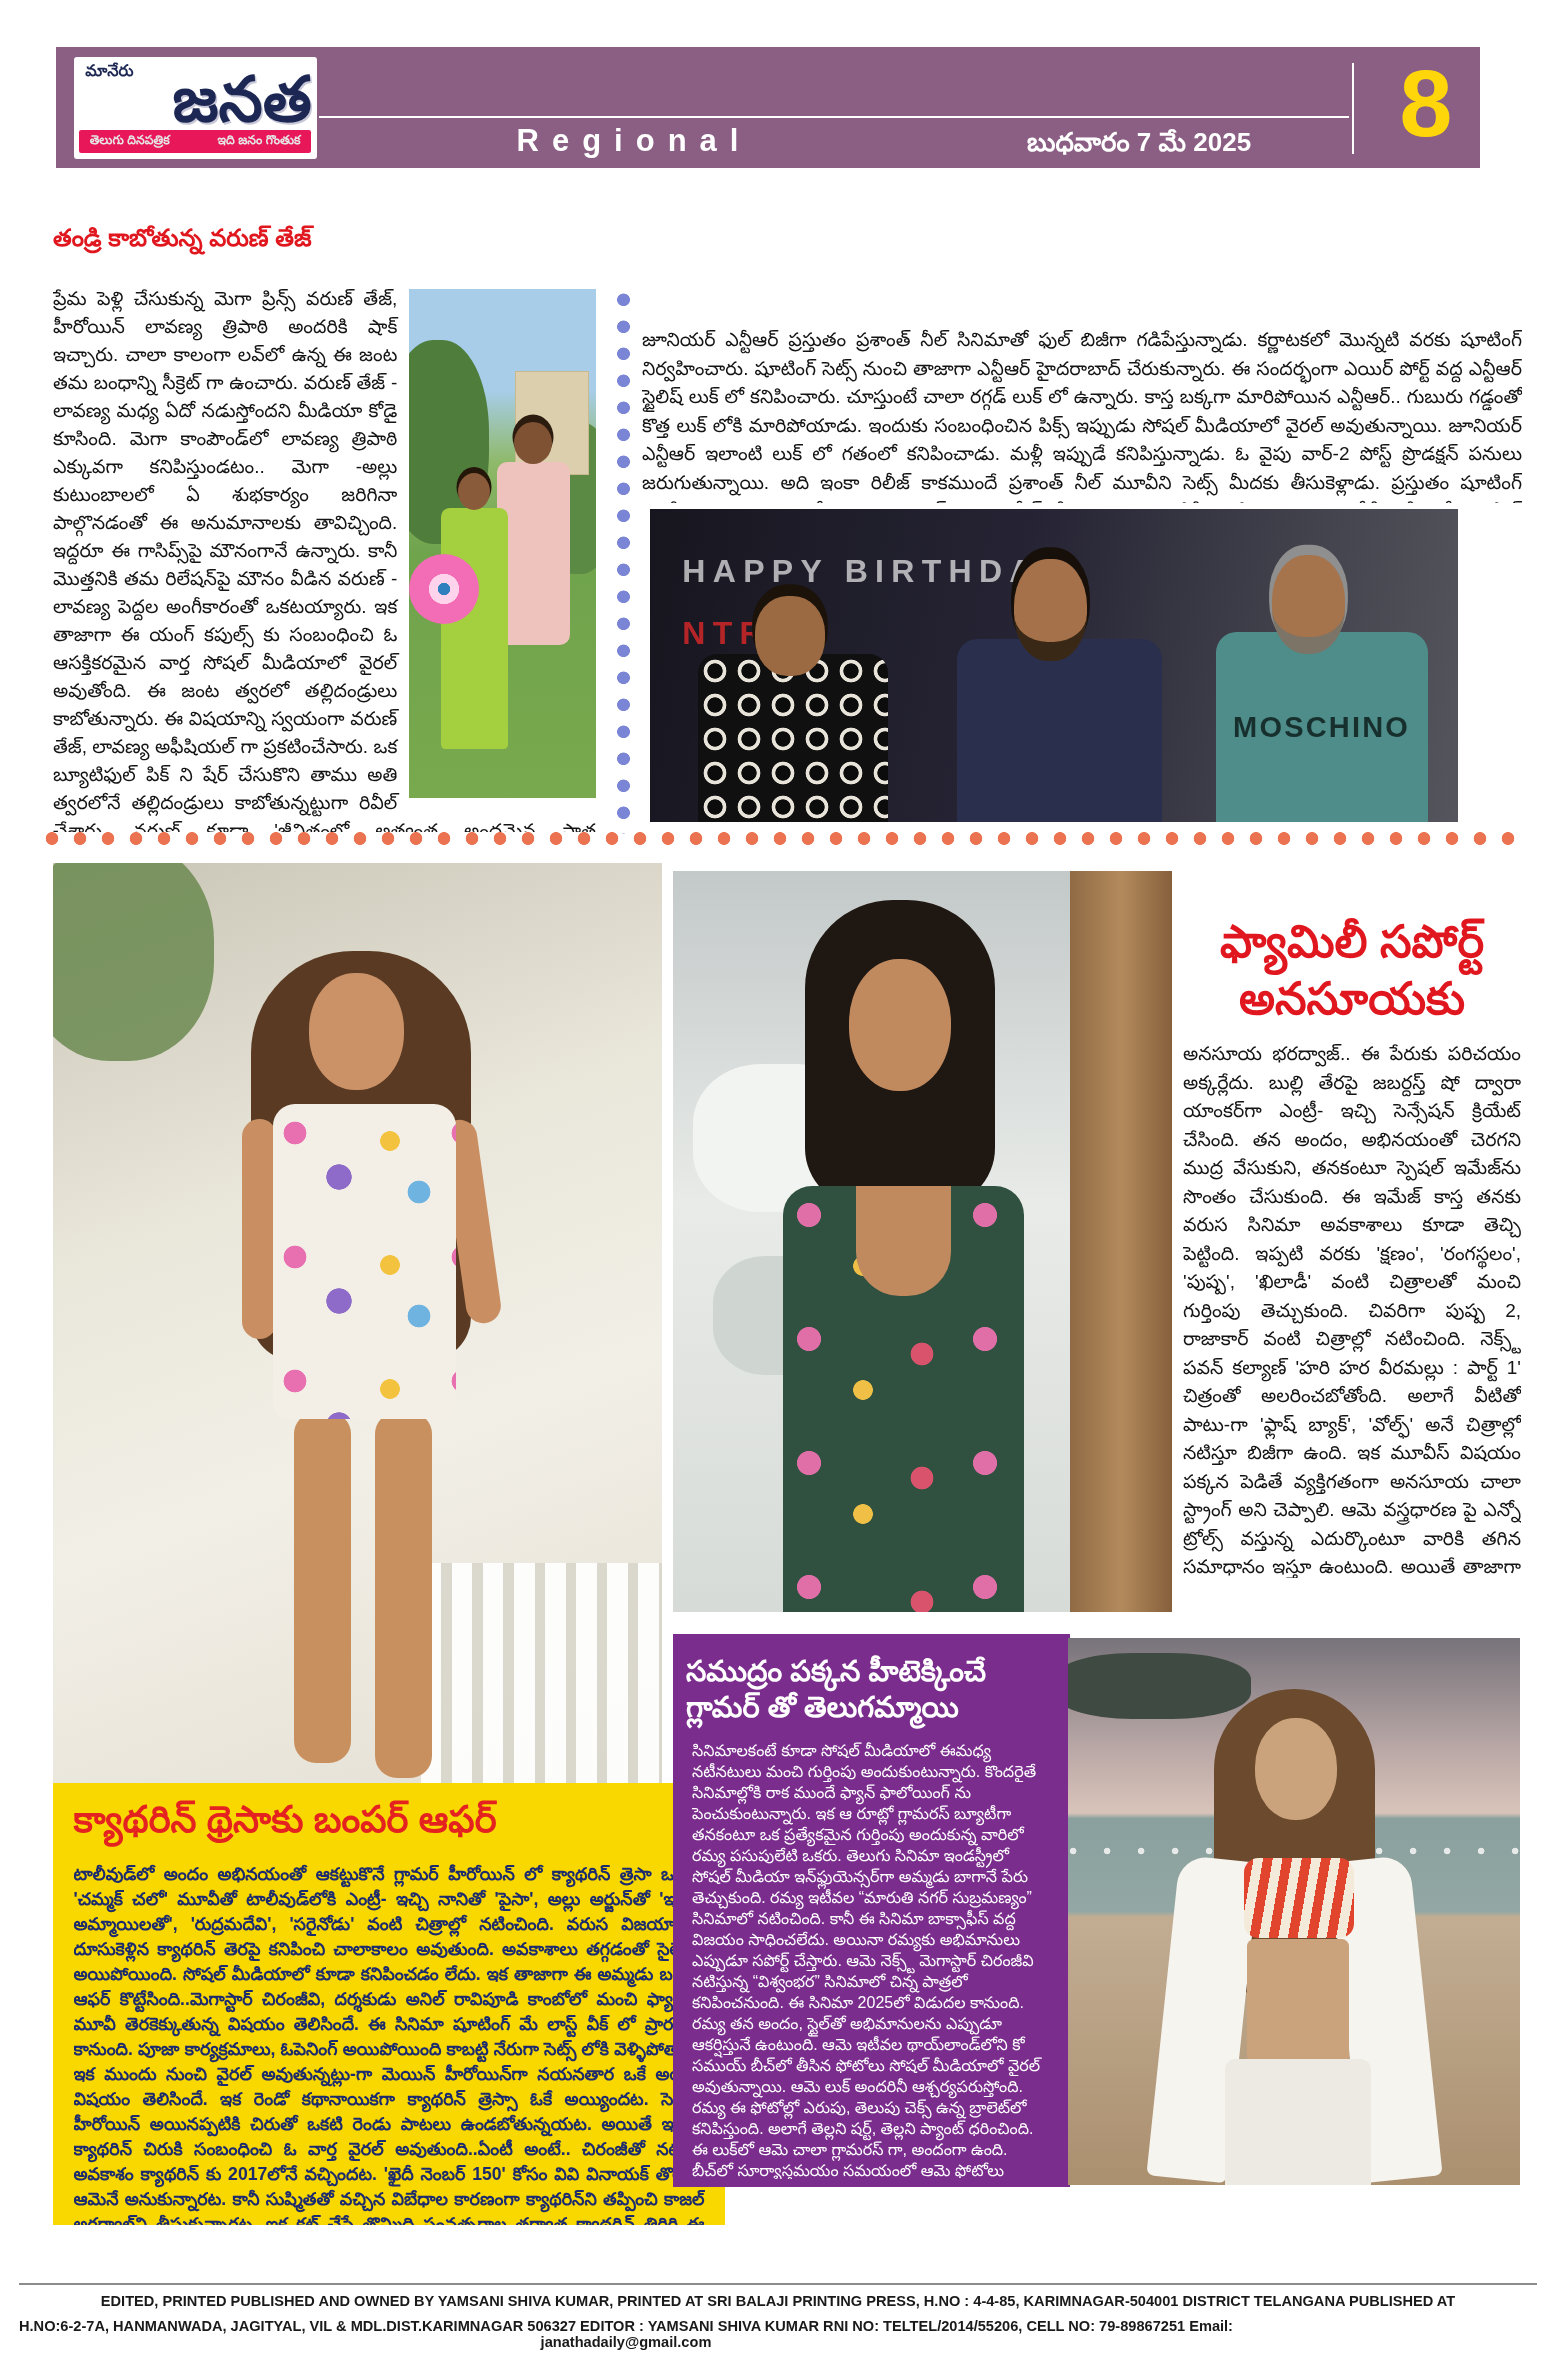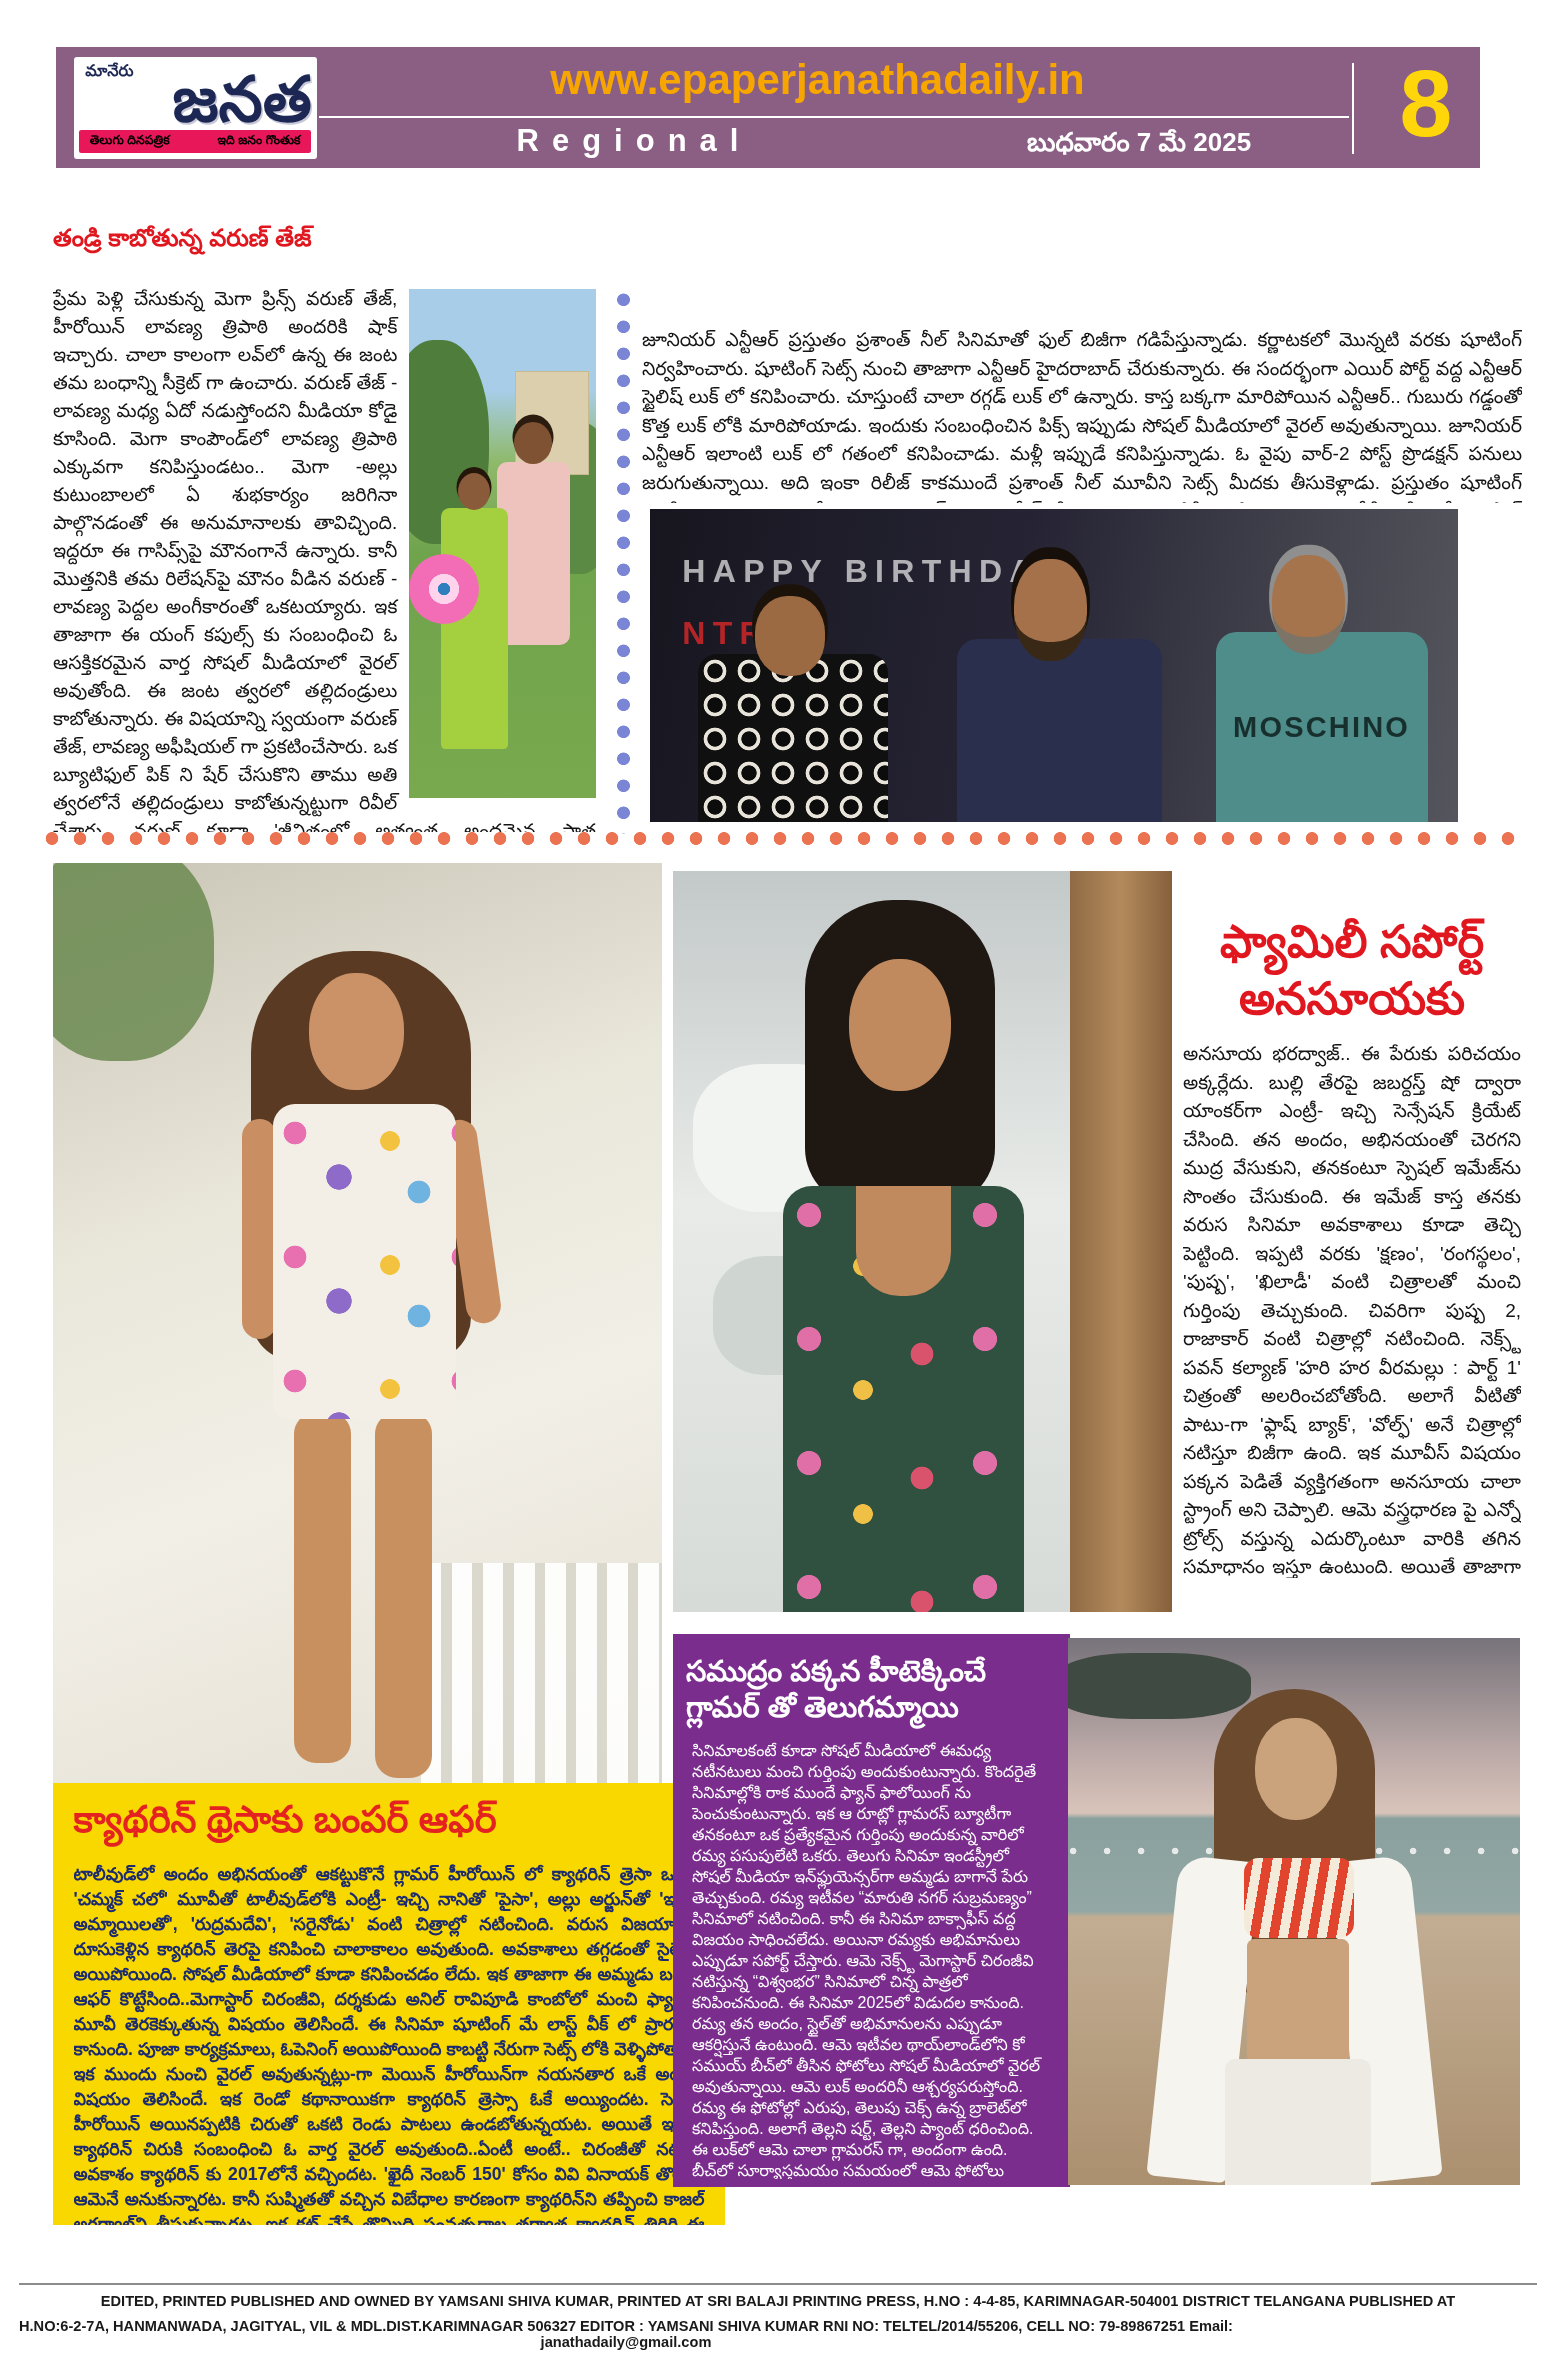--- a/index.html
+++ b/index.html
@@ -5,21 +5,21 @@
   html,body{margin:0;padding:0;background:#e9e9e9;}
   .pg{position:relative;width:1556px;height:2377px;background:#ffffff;overflow:hidden;
       font-family:"Liberation Sans","DejaVu Sans",sans-serif;}
   .abs{position:absolute;}
 
   
   .masthead{left:56px;top:47px;width:1424px;height:121px;background:#8b5e84;}
   .logoBox{left:17.6px;top:9.5px;width:243px;height:102px;background:#ffffff;border-radius:2.9px;overflow:hidden;}
   .logoTop{left:11.7px;top:5.9px;font-size:16px;font-weight:bold;color:#1d2753;}
   .logoMain{left:0;top:7.3px;width:100%;text-align:center;font-size:63px;line-height:70px;font-weight:800;color:#1d2753;text-shadow:1.5px 1.5px 0 #c8c8d8;padding-left:47px;}
-  .logoStrip{left:5.9px;right:5.9px;bottom:5.1px;height:23.4px;background:#e8175a;border-radius:2.2px;color:#000000;
+  .logoStrip{left:5.9px;right:5.9px;bottom:5.1px;height:23.4px;background:#e8175a;border-radius:2.2px;color:#e5e5e5;
              display:flex;justify-content:space-between;align-items:center;padding:0 10.2px;font-size:12.4px;font-weight:bold;}
   .site{left:271px;top:8.8px;width:981px;text-align:center;font-size:42px;font-weight:bold;color:#f7a600;}
   .mastLine{left:263px;top:69px;width:1030px;height:2.2px;background:#ffffff;}
   .sectionName{left:278px;top:76px;width:600px;text-align:center;font-size:31px;font-weight:bold;letter-spacing:13px;color:#ffffff;}
   .dateTxt{left:900px;top:80px;width:366px;text-align:center;font-size:26px;font-weight:bold;color:#ffffff;}
   .mastV{left:1296px;top:16px;width:2.2px;height:91px;background:#ffffff;}
   .pageNum{left:1308px;top:1.5px;width:124px;text-align:center;font-size:95px;font-weight:900;color:#ffd60a;}
 
   
   .hVarun{left:53px;top:224px;width:563px;font-size:24px;font-weight:800;color:#e0171e;}
@@ -142,21 +142,20 @@
 
   <div class="abs masthead">
     <div class="abs logoBox">
       <div class="abs logoTop">మానేరు</div>
       <div class="abs logoMain">జనత</div>
       <div class="abs logoStrip">
         <span>తెలుగు దినపత్రిక</span>
         <span>ఇది జనం గొంతుక</span>
       </div>
     </div>
-    <div class="abs site">www.epaperjanathadaily.in</div>
     <div class="abs mastLine"></div>
     <div class="abs sectionName">Regional</div>
     <div class="abs dateTxt">బుధవారం 7 మే 2025</div>
     <div class="abs mastV"></div>
     <div class="abs pageNum">8</div>
   </div>
 
   <div class="abs hVarun">తండ్రి కాబోతున్న వరుణ్ తేజ్</div>
   <div class="abs varunBody">
     <div class="couplePhoto">

